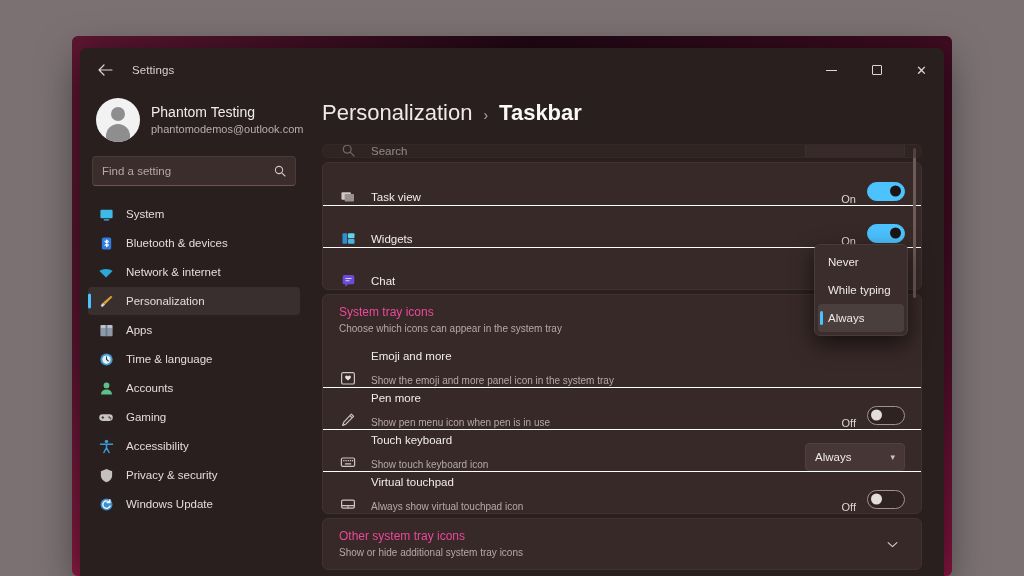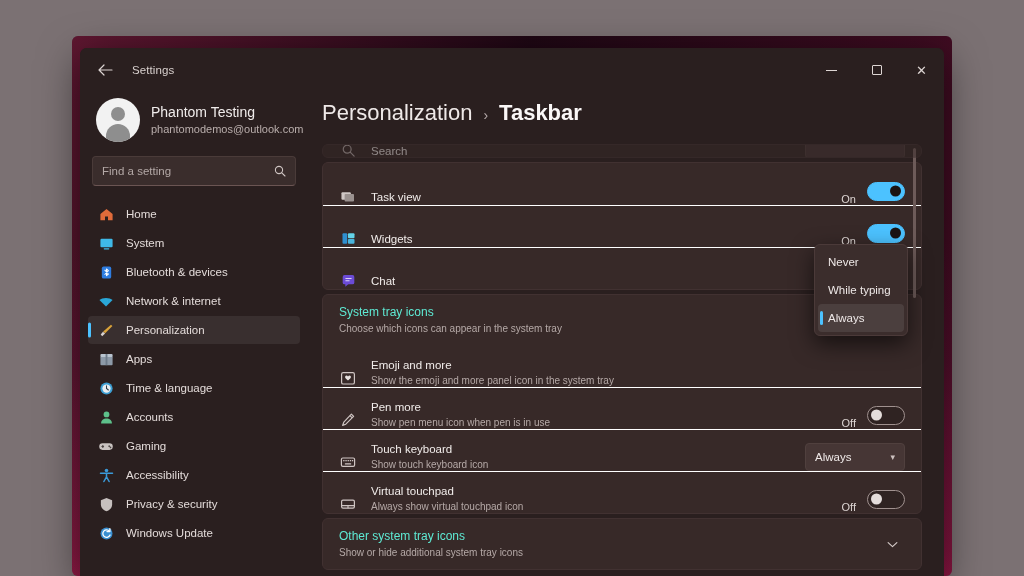--- a/index.html
+++ b/index.html
@@ -230,21 +230,21 @@
     gap: 14px;
   }
   .row + .row { border-top: 1px solid #ffffff; }
   .row-ico {
     width: 18px; height: 18px;
     flex: 0 0 18px;
     display: flex; align-items: center; justify-content: center;
   }
   .row-txt { flex: 1 1 auto; min-width: 0; }
   .row-title { font-size: 11.5px; color: #f1ecea; line-height: 1.3; }
-  .row-sub { font-size: 10px; color: #b5a9a7; line-height: 1.35; margin-top: 1px; }
+  .row-sub { font-size: 10px; color: #b5a9a7; line-height: 1.35; margin-top: 10px; }
   .row-right { display: flex; align-items: center; gap: 11px; flex: 0 0 auto; }
 
   .state-lbl { font-size: 11px; color: #ddd5d3; margin-top: 16px; }
   .toggle {
     width: 38px; height: 19px;
     border-radius: 11px;
     position: relative;
     flex: 0 0 38px;
   }
   .toggle.on { background: #4cc2ff; border: 1px solid #4cc2ff; }
@@ -282,21 +282,21 @@
   }
   .combo .chev { font-size: 9px; color: #cdc2c0; }
 
   .section-head {
     min-height: 50px;
     display: flex;
     align-items: center;
     padding: 0 16px;
     gap: 12px;
   }
-  .sec-title { font-size: 12px; color: #5eead4; line-height: 1.35; }
+  .sec-title { font-size: 12px; color: #ec4899; line-height: 1.35; }
   .sec-sub { font-size: 10px; color: #b5a9a7; line-height: 1.35; margin-top: 2px; }
   .expander {
     margin-left: auto;
     width: 26px; height: 26px;
     display: flex; align-items: center; justify-content: center;
     color: #d6ccca;
     font-size: 10px;
     border-radius: 4px;
   }
 
@@ -396,28 +396,20 @@
         <span class="search-ico">
           <svg width="12" height="12" viewBox="0 0 12 12">
               <circle cx="5" cy="5" r="3.6" stroke="#cfc5c3" stroke-width="1.1" fill="none"></circle>
               <path d="M7.8 7.8 L11 11" stroke="#cfc5c3" stroke-width="1.1" stroke-linecap="round"></path>
             </svg>
         </span>
       </div>
 
       <div class="nav">
 
-        <div class="nav-item">
-          <span class="nav-ico">
-            <svg width="15" height="15" viewBox="0 0 16 16">
-                <path d="M8 2 L14.5 7.4 V14 H9.6 V10.2 H6.4 V14 H1.5 V7.4 Z" fill="#e06b3a"></path>
-              </svg>
-          </span>
-          <span>Home</span>
-        </div>
 
         <div class="nav-item">
           <span class="nav-ico">
             <svg width="15" height="15" viewBox="0 0 16 16">
                 <rect x="1.5" y="3" width="13" height="9" rx="1.2" fill="#3fb9e8"></rect>
                 <rect x="5" y="13" width="6" height="1.3" rx=".6" fill="#3fb9e8"></rect>
               </svg>
           </span>
           <span>System</span>
         </div>

